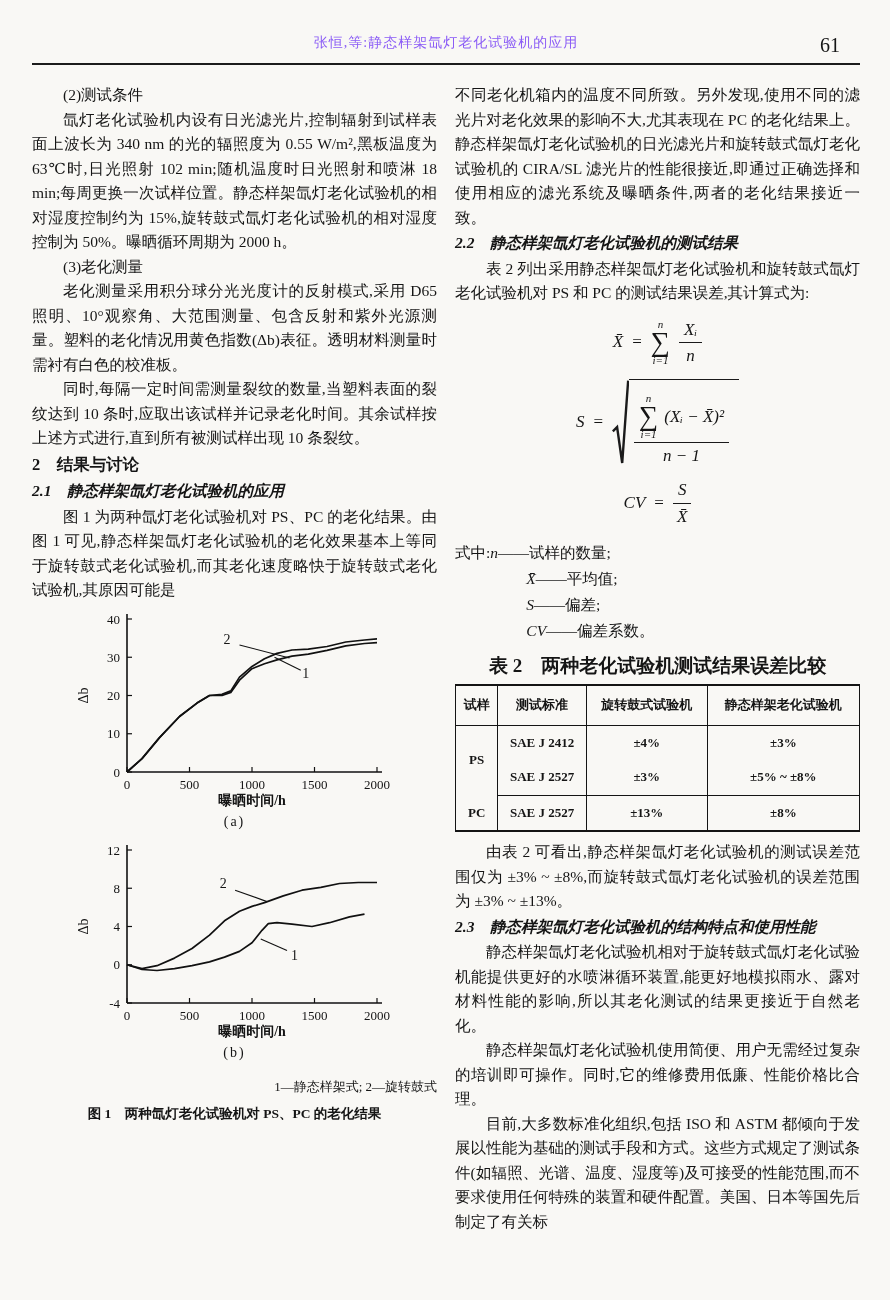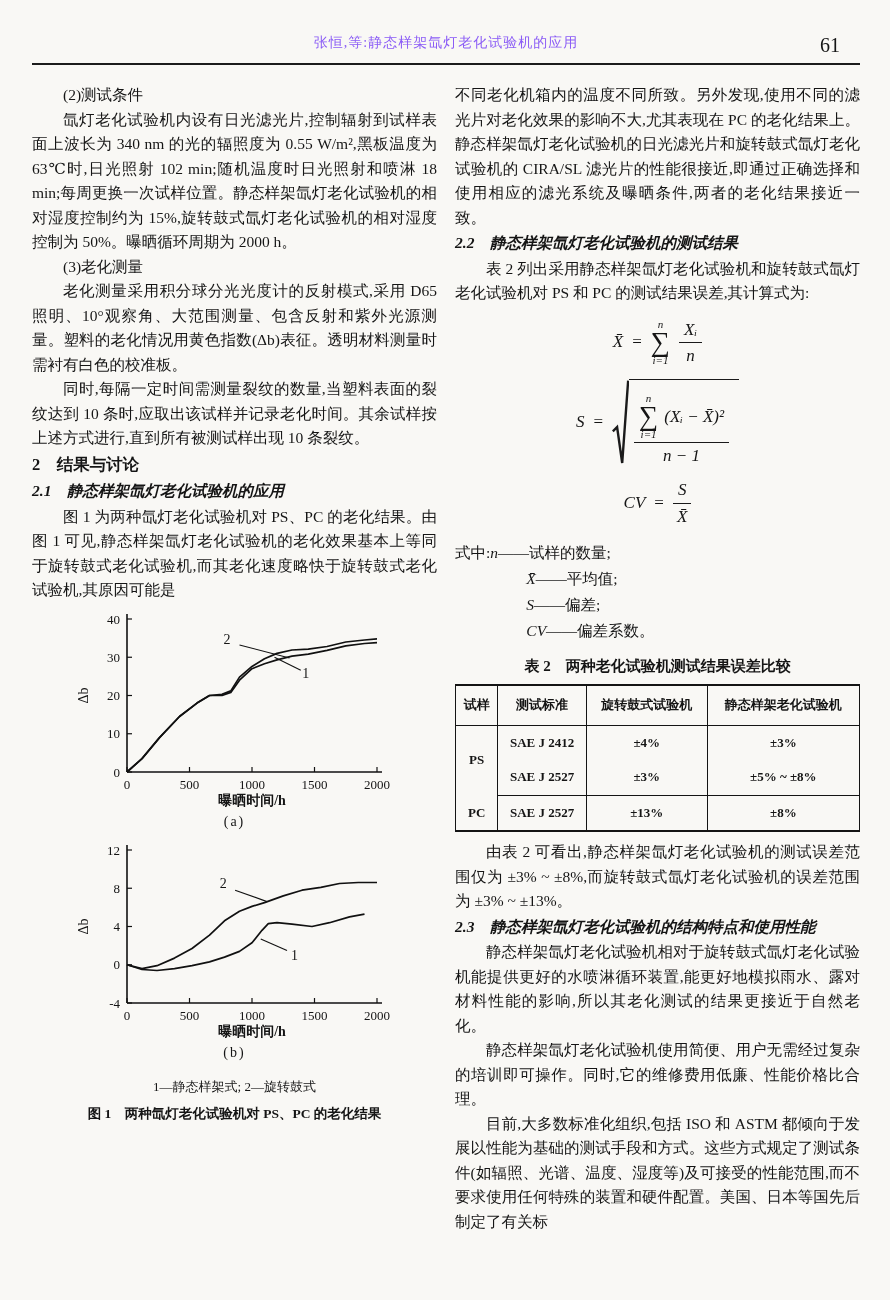--- a/index.html
+++ b/index.html
@@ -29,21 +29,21 @@
   .h-sec { font-weight:bold; font-size:16.5px; margin:2px 0; text-indent:0; }
   .h-sub { font-weight:bold; font-style:italic; font-size:15.5px; margin:1px 0; text-indent:0; }
   .h-sub.hang { padding-left:2.6em; text-indent:-2.6em; }
 
   
   .chart-block { width:330px; margin:4px auto 0 auto; text-align:center; }
   .chart-block svg { display:block; margin:0 auto; }
   svg text { font-family:"Liberation Serif","DejaVu Serif",serif; fill:#141414; }
   .chart-tag { font-size:14px; margin-top:-2px; letter-spacing:2px; }
   .fig-caption { text-align:center; margin-top:10px; }
-  .fig-caption .legend { font-size:13px; line-height:22px; }
+  .fig-caption .legend { font-size:13px; line-height:22px;text-align:right; }
   .fig-caption .cap { font-size:13.5px; font-weight:bold; margin-top:4px; }
 
   
   .formulas { margin:8px 0 4px 0; }
   .feq { display:flex; justify-content:center; align-items:center; gap:9px;
          font-size:17px; font-style:italic; margin:13px 0; }
   .feq .plain { font-style:normal; }
   .sig { display:inline-flex; flex-direction:column; align-items:center; line-height:1; }
   .sig .t { font-size:11px; }
   .sig .s { font-size:27px; font-style:normal; line-height:25px; }
@@ -54,21 +54,21 @@
   .sqrt { display:inline-flex; align-items:stretch; }
   .sqrt .radsign { width:17px; align-self:stretch; }
   .sqrt .radcontent { border-top:1.8px solid #1a1a1a; padding:5px 10px 0 5px; }
 
   .wherelist { font-size:15.5px; line-height:26px; }
   .wherelist .wl { padding-left:4.6em; text-indent:0; font-style:normal; }
   .wherelist .wl:first-child { padding-left:0; }
   .wherelist i { font-style:italic; }
 
   
-  .tbl-title { text-align:center; font-weight:bold; font-size:15px; margin:10px 0 6px 0; }
+  .tbl-title { text-align:center; font-weight:bold; font-size:19px; margin:10px 0 6px 0; }
   table.t2 { width:100%; border-collapse:collapse; font-size:13px; font-weight:bold;
              border-top:2.4px solid #141414; border-bottom:2.4px solid #141414; }
   table.t2 th, table.t2 td { border-left:1.2px solid #141414; border-right:1.2px solid #141414;
              text-align:center; padding:5px 4px; }
   table.t2 th { border-bottom:1.2px solid #141414; padding:7px 4px; }
   table.t2 tr.group-end td { border-bottom:1.2px solid #141414; }
   .below-table { margin-top:8px; }
 </style>
 </head>
 <body>

